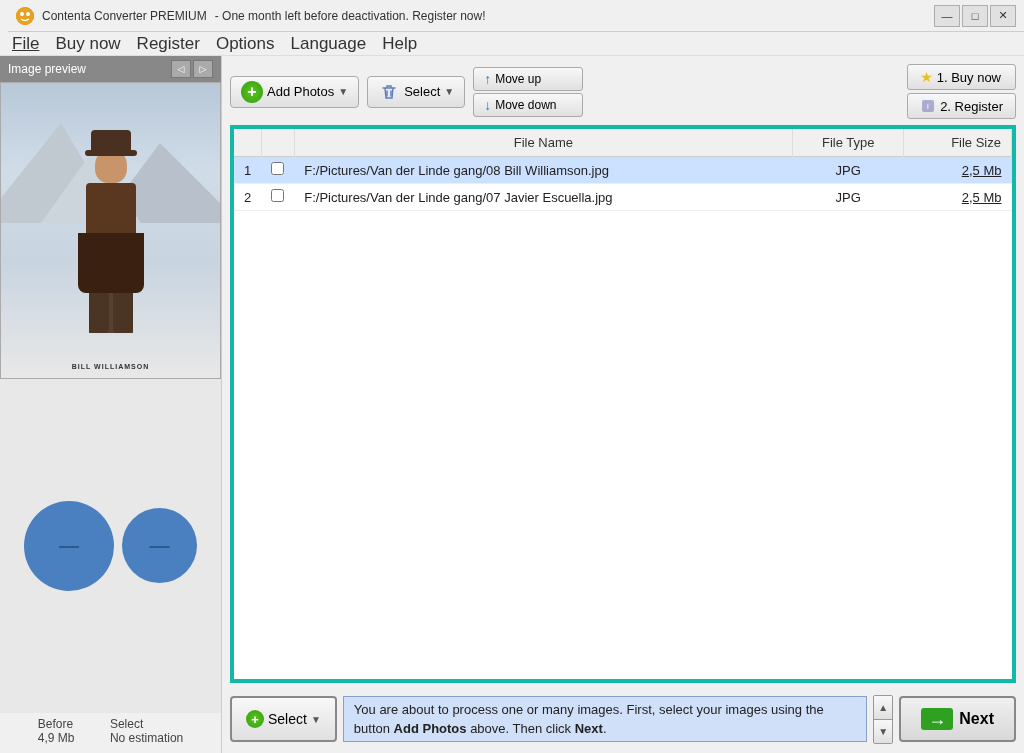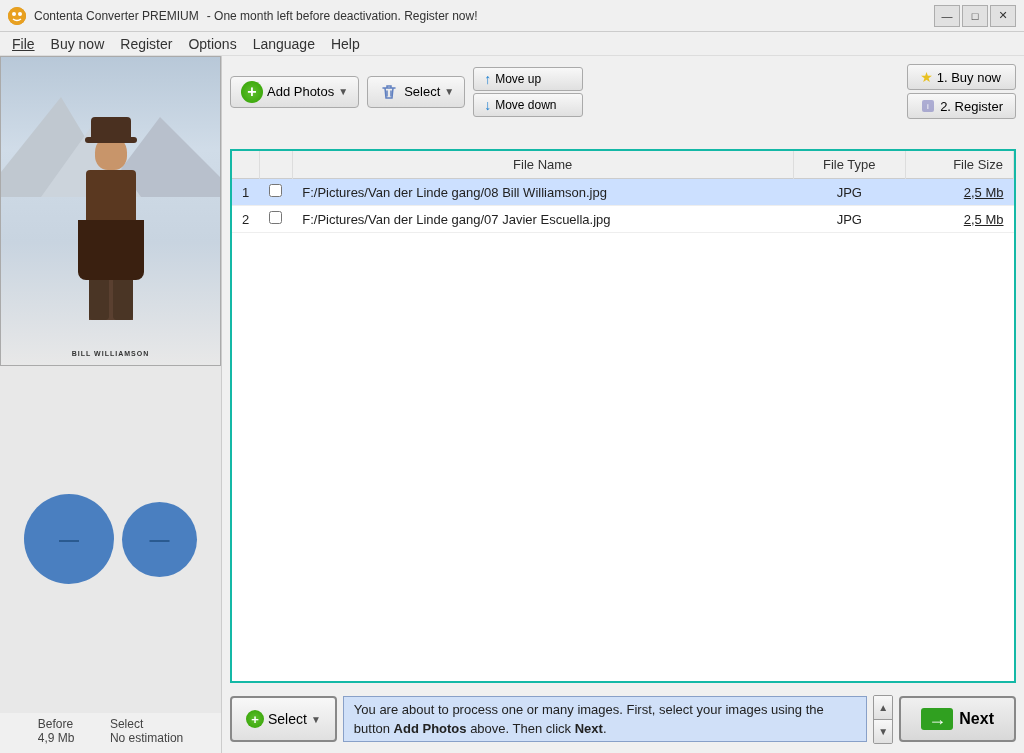--- a/index.html
+++ b/index.html
@@ -14,20 +14,21 @@
 
     
     .title-bar {
       background: #f0f0f0;
       height: 32px;
       display: flex;
       align-items: center;
       padding: 0 8px;
       border-bottom: 1px solid #ccc;
       justify-content: space-between;
+      margin-left: 8px;
     }
     .title-bar-left {
       display: flex;
       align-items: center;
       gap: 8px;
     }
     .title-bar-icon {
       width: 18px;
       height: 18px;
       background: radial-gradient(circle at 40% 40%, #e8c040, #c87000);
@@ -63,21 +64,21 @@
       background: #f0f0f0;
       height: 24px;
       display: flex;
       align-items: center;
       padding: 0 4px;
       border-bottom: 1px solid #ddd;
     }
     .menu-item {
       padding: 2px 8px;
       cursor: pointer;
-      font-size: 14px;
+      font-size: 17px;
       color: #333;
     }
     .menu-item.underline { text-decoration: underline; }
 
     
     .main-container {
       display: flex;
       height: calc(753px - 32px - 24px);
     }
 
@@ -433,24 +434,23 @@
       border: 1px solid #aaa;
       border-radius: 3px;
       cursor: pointer;
       font-size: 13px;
       white-space: nowrap;
     }
 
     
     .file-table-container {
       flex: 1;
-      border: 2px solid #14b8a6;
+      border: 4px solid #14b8a6;
       background: white;
       overflow-y: auto;
-      margin-top: 24px;
     }
     .file-table {
       width: 100%;
       border-collapse: collapse;
       font-size: 13px;
     }
     .file-table thead tr {
       background: #f0f0f0;
       border-bottom: 1px solid #ccc;
     }
@@ -609,20 +609,27 @@
   <span class="menu-item">Register</span>
   <span class="menu-item">Options</span>
   <span class="menu-item">Language</span>
   <span class="menu-item">Help</span>
 </div>
 
 <div class="main-container">
 
   <div class="left-panel">
 
+    <div class="preview-header">
+      <span>Image preview</span>
+      <div class="preview-header-btns">
+        <div class="preview-small-btn">◁</div>
+        <div class="preview-small-btn">▷</div>
+      </div>
+    </div>
 
     <div class="image-preview-area">
       <div class="character-illustration">
         <div class="char-mountains">
           <div class="mountain1"></div>
           <div class="mountain2"></div>
           <div class="mountain3"></div>
         </div>
         <div class="char-figure">
           <div class="char-head">

